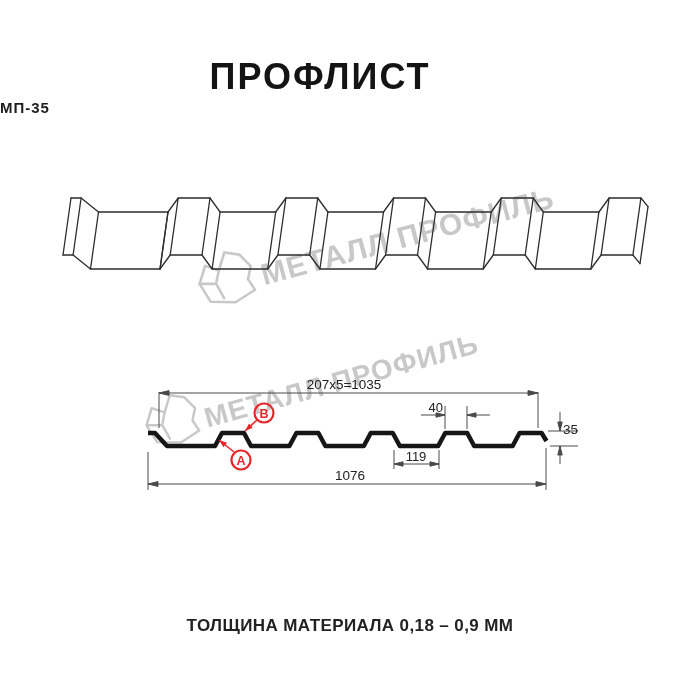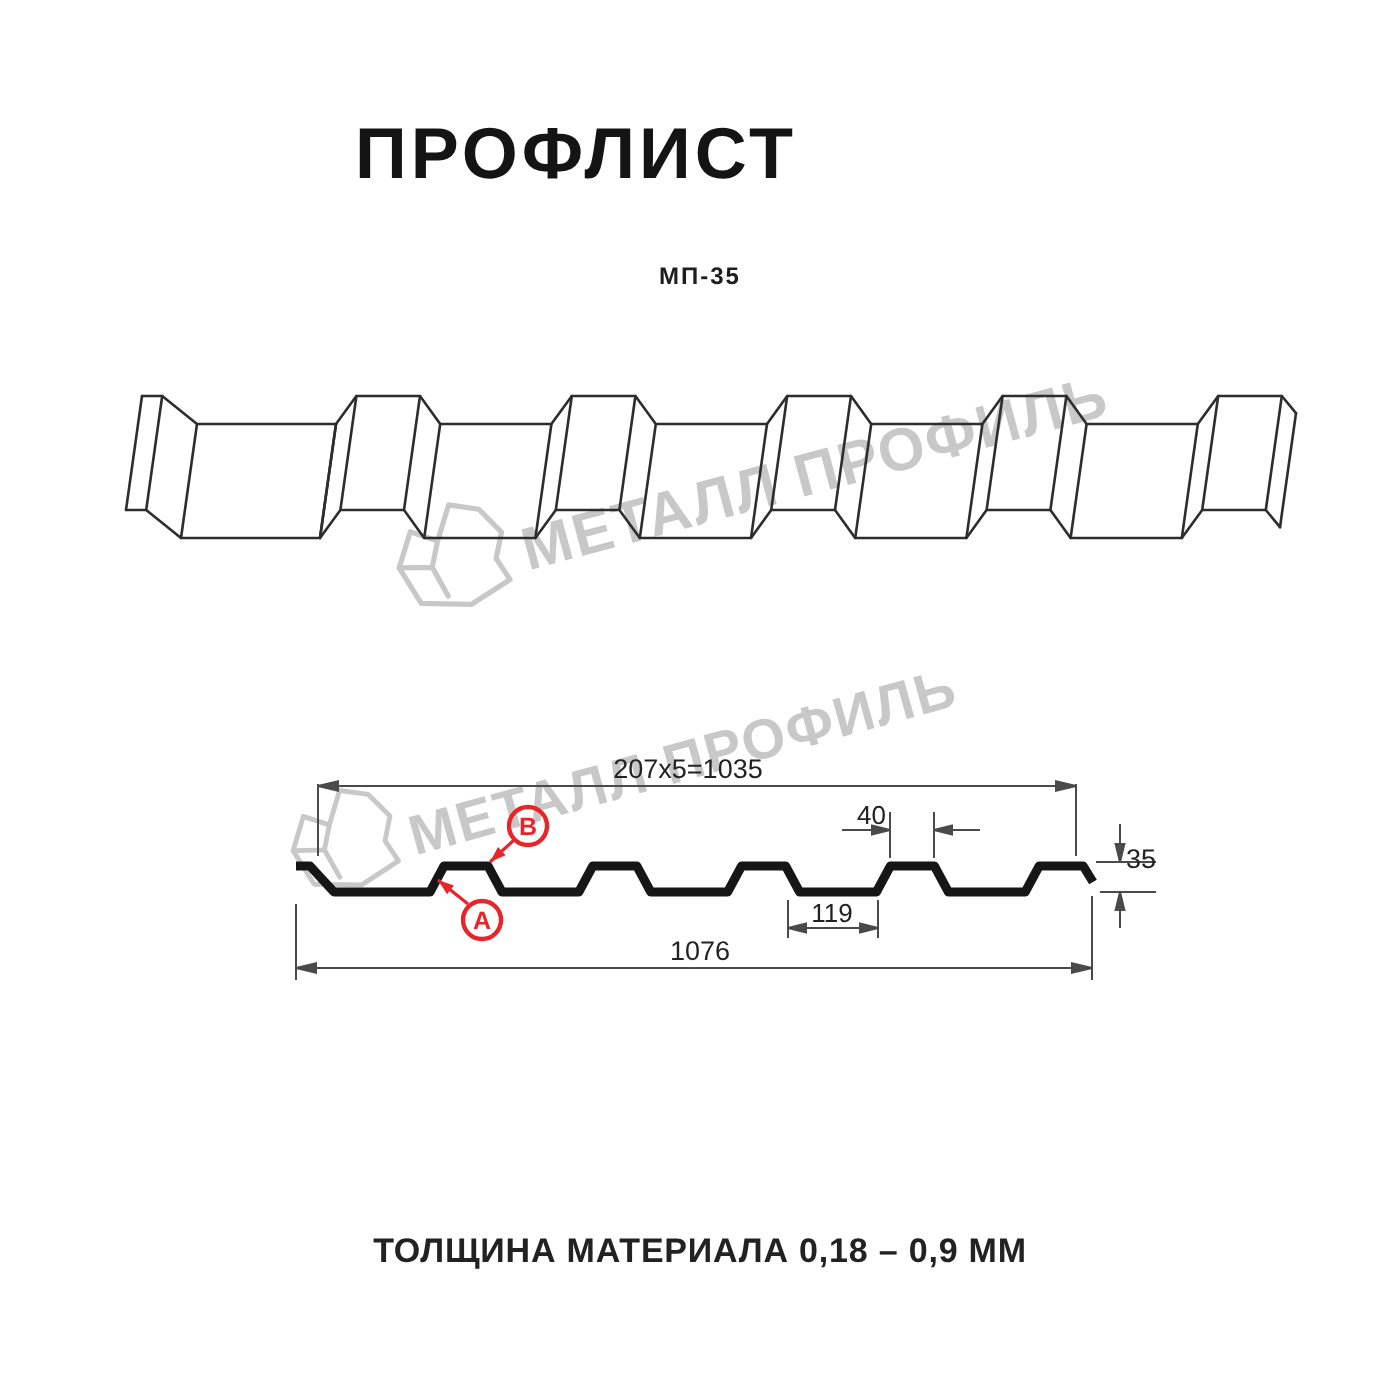--- a/index.html
+++ b/index.html
@@ -1,21 +1,21 @@
 <!DOCTYPE html>
 <html><head>
 <meta charset="utf-8">
 <style>
   html,body{margin:0;padding:0;background:#fff;}
   #stage{position:relative;width:700px;height:700px;background:#ffffff;overflow:hidden;
          font-family:"Liberation Sans", sans-serif;}
   .title{position:absolute;left:0;top:56px;width:576px;text-align:center;
-         font-size:36px;font-weight:bold;letter-spacing:2px;color:#141414;}
-  .subtitle{position:absolute;left:0;top:99px;width:700px;text-align:center;
-         font-size:12px;font-weight:bold;letter-spacing:1px;color:#1d1d1d;margin-top:32px;}
+         font-size:36px;font-weight:bold;letter-spacing:2px;color:#141414;padding-left:32px;}
+  .subtitle{position:absolute;left:0;top:99px;width:700px;text-align:left;
+         font-size:15px;font-weight:bold;letter-spacing:1px;color:#1d1d1d;}
   .footer{position:absolute;left:0;top:616px;width:700px;text-align:center;
          font-size:17px;font-weight:bold;letter-spacing:0.4px;color:#222;}
   svg{position:absolute;left:0;top:0;}
   svg text{font-family:"Liberation Sans", sans-serif;}
 </style>
 </head>
 <body>
 
 <div id="stage">
   <div class="title">ПРОФЛИСТ</div>

